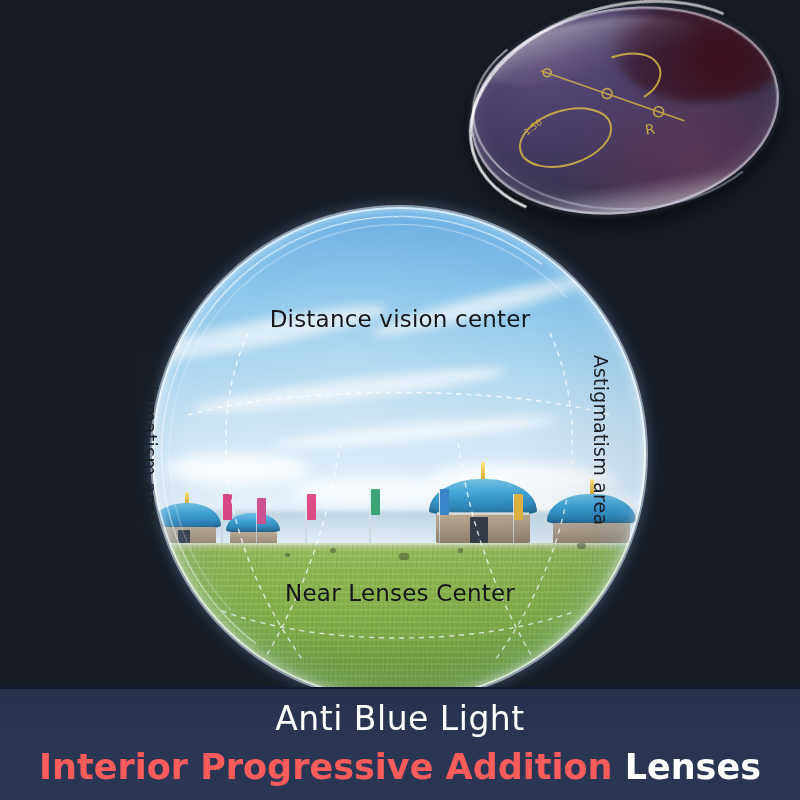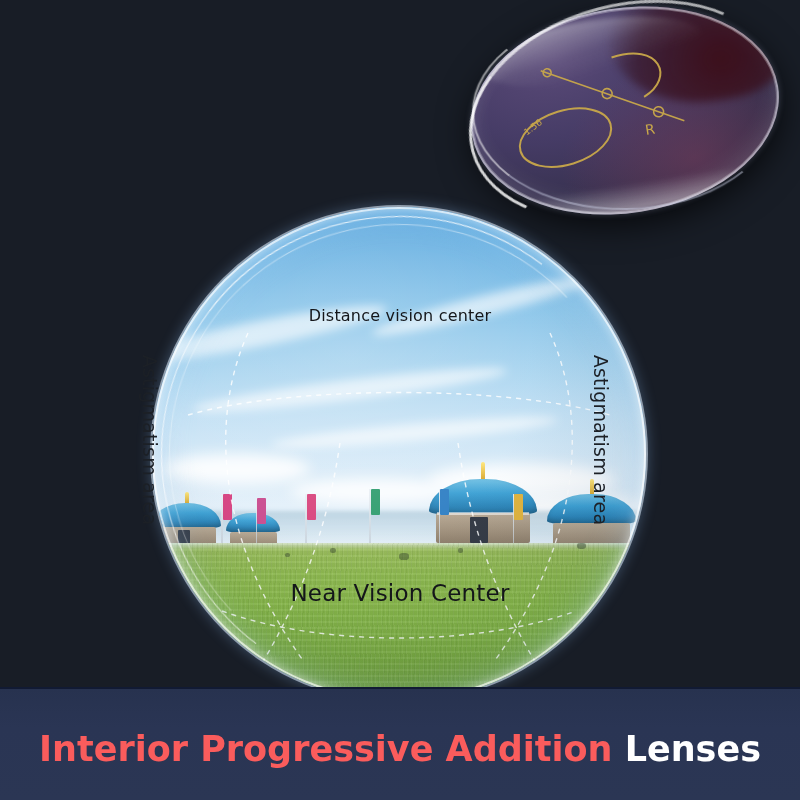--- a/index.html
+++ b/index.html
@@ -237,21 +237,21 @@
     position:absolute;
     color:#14161a;
     font-family:"DejaVu Sans", sans-serif;
     font-weight:400;
     white-space:nowrap;
     letter-spacing:0.2px;
   }
   #label-distance {
     left:50%; top:306px;
     transform:translateX(-50%);
-    font-size:16px;
+    font-size:23px;
   }
   #label-progressive {
     left:50%; top:428px;
     transform:translateX(-50%);
     font-size:23px;
   }
   #label-near {
     left:50%; top:580px;
     transform:translateX(-50%);
     font-size:23px;
@@ -419,25 +419,26 @@
 
     <div class="lens-tint"></div>
     <div class="lens-rim-glow"></div>
     <div class="lens-arc a1"></div>
     <div class="lens-arc a2"></div>
   </div>
 
   <div class="lens-label" id="label-distance">Distance vision center</div>
 
 
-  <div class="lens-label" id="label-near">Near Vision Center</div>
+  <div class="lens-label" id="label-near">Near Lenses Center</div>
 
   <div class="lens-label label-astig" id="label-astig-left">Astigmatism area</div>
 
   <div class="lens-label label-astig" id="label-astig-right">Astigmatism area</div>
 
   <div id="banner">
+    <div id="banner-line1">Anti Blue Light</div>
     <div id="banner-line2">
       <span id="banner-accent">Interior Progressive Addition</span><span id="banner-tail"> Lenses</span>
     </div>
   </div>
 
 </div>
 
 </body></html>

